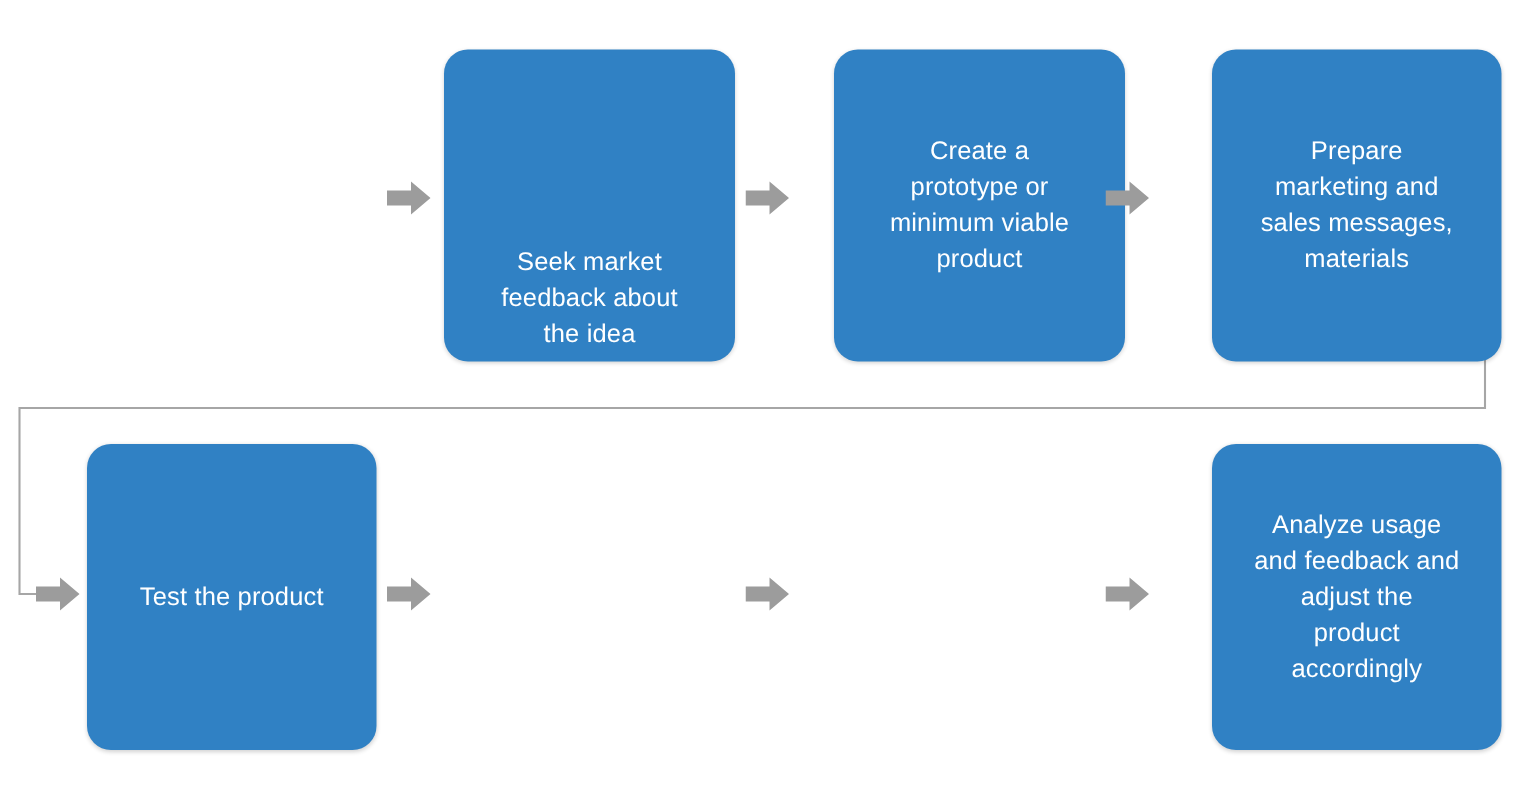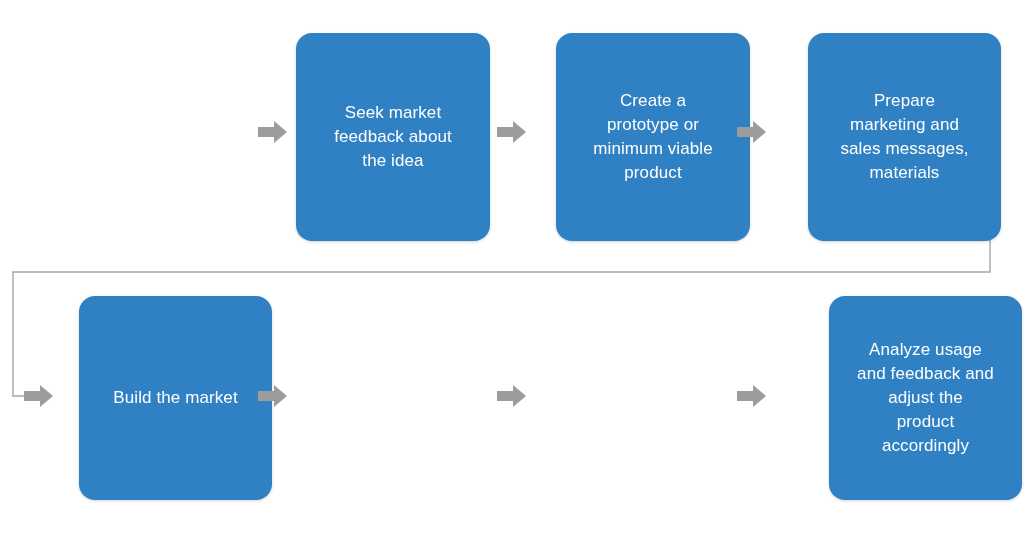--- a/index.html
+++ b/index.html
@@ -48,23 +48,23 @@
     font-weight: 400;
     white-space: pre-line;
   }
   .arrow {
     position: absolute;
     width: 30px;
     height: 28px;
   }
   
   .row-top    { top: 33px; height: 208px; }
-  .row-bottom { top: 296px; height: 204px; margin-left: 21px; }
+  .row-bottom { top: 296px; height: 204px; }
   .col-1 { left: 58px;  width: 193px; }
-  .col-2 { left: 296px; width: 194px; }
+  .col-2 { left: 296px; width: 194px; align-items: flex-end; }
   .col-3 { left: 556px; width: 194px; }
   .col-4 { left: 808px; width: 193px; }
   .arr-top { top: 118px; }
   .arr-bottom { top: 382px; }
   .arr-c1 { left: 258px; }
   .arr-c2 { left: 497px; }
   .arr-c3 { left: 737px; }
   .arr-entry { left: 24px; }
 </style>
 </head>
@@ -115,21 +115,21 @@
 materials</span>
   </div>
 
   <div class="arrow arr-bottom arr-entry">
     <svg viewBox="0 0 30 28" width="30" height="28">
       <polygon points="0,9 16,9 16,3 29,14 16,25 16,19 0,19" fill="#9C9C9C"></polygon>
     </svg>
   </div>
 
   <div class="node row-bottom col-1">
-    <span class="node-label">Build the market</span>
+    <span class="node-label">Test the product</span>
   </div>
 
   <div class="arrow arr-bottom arr-c1">
     <svg viewBox="0 0 30 28" width="30" height="28">
       <polygon points="0,9 16,9 16,3 29,14 16,25 16,19 0,19" fill="#9C9C9C"></polygon>
     </svg>
   </div>
 
 
   <div class="arrow arr-bottom arr-c2">

